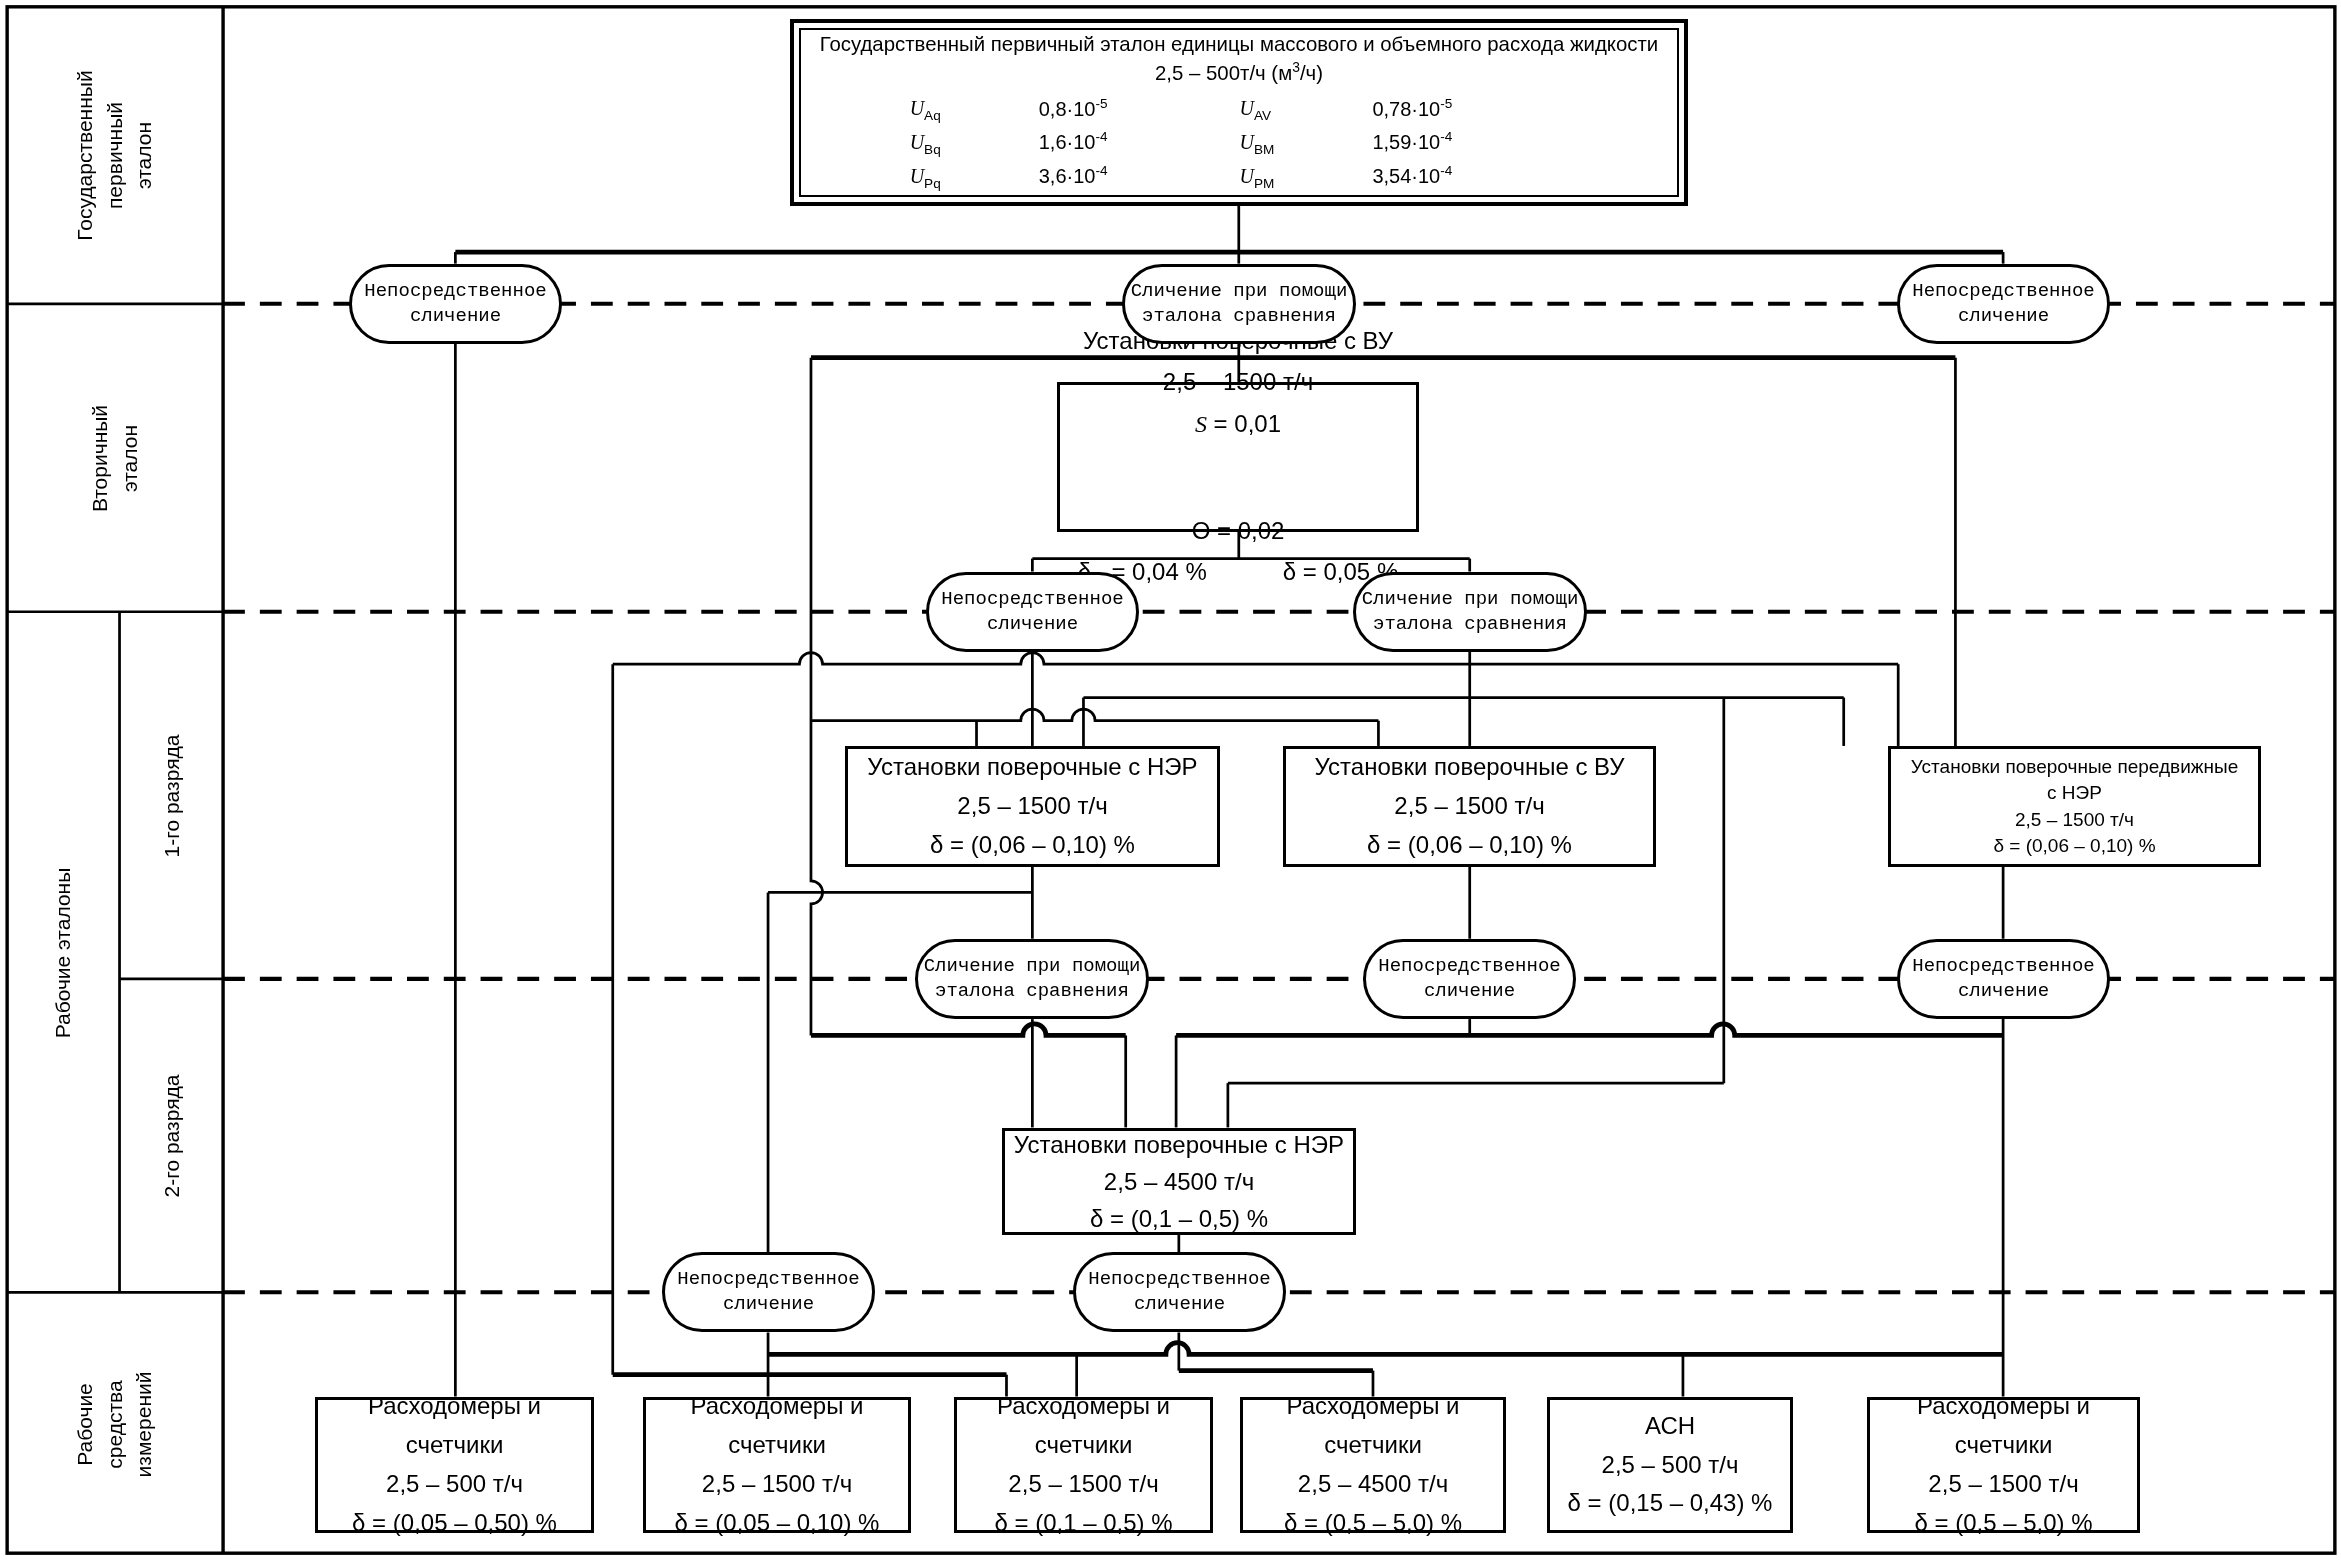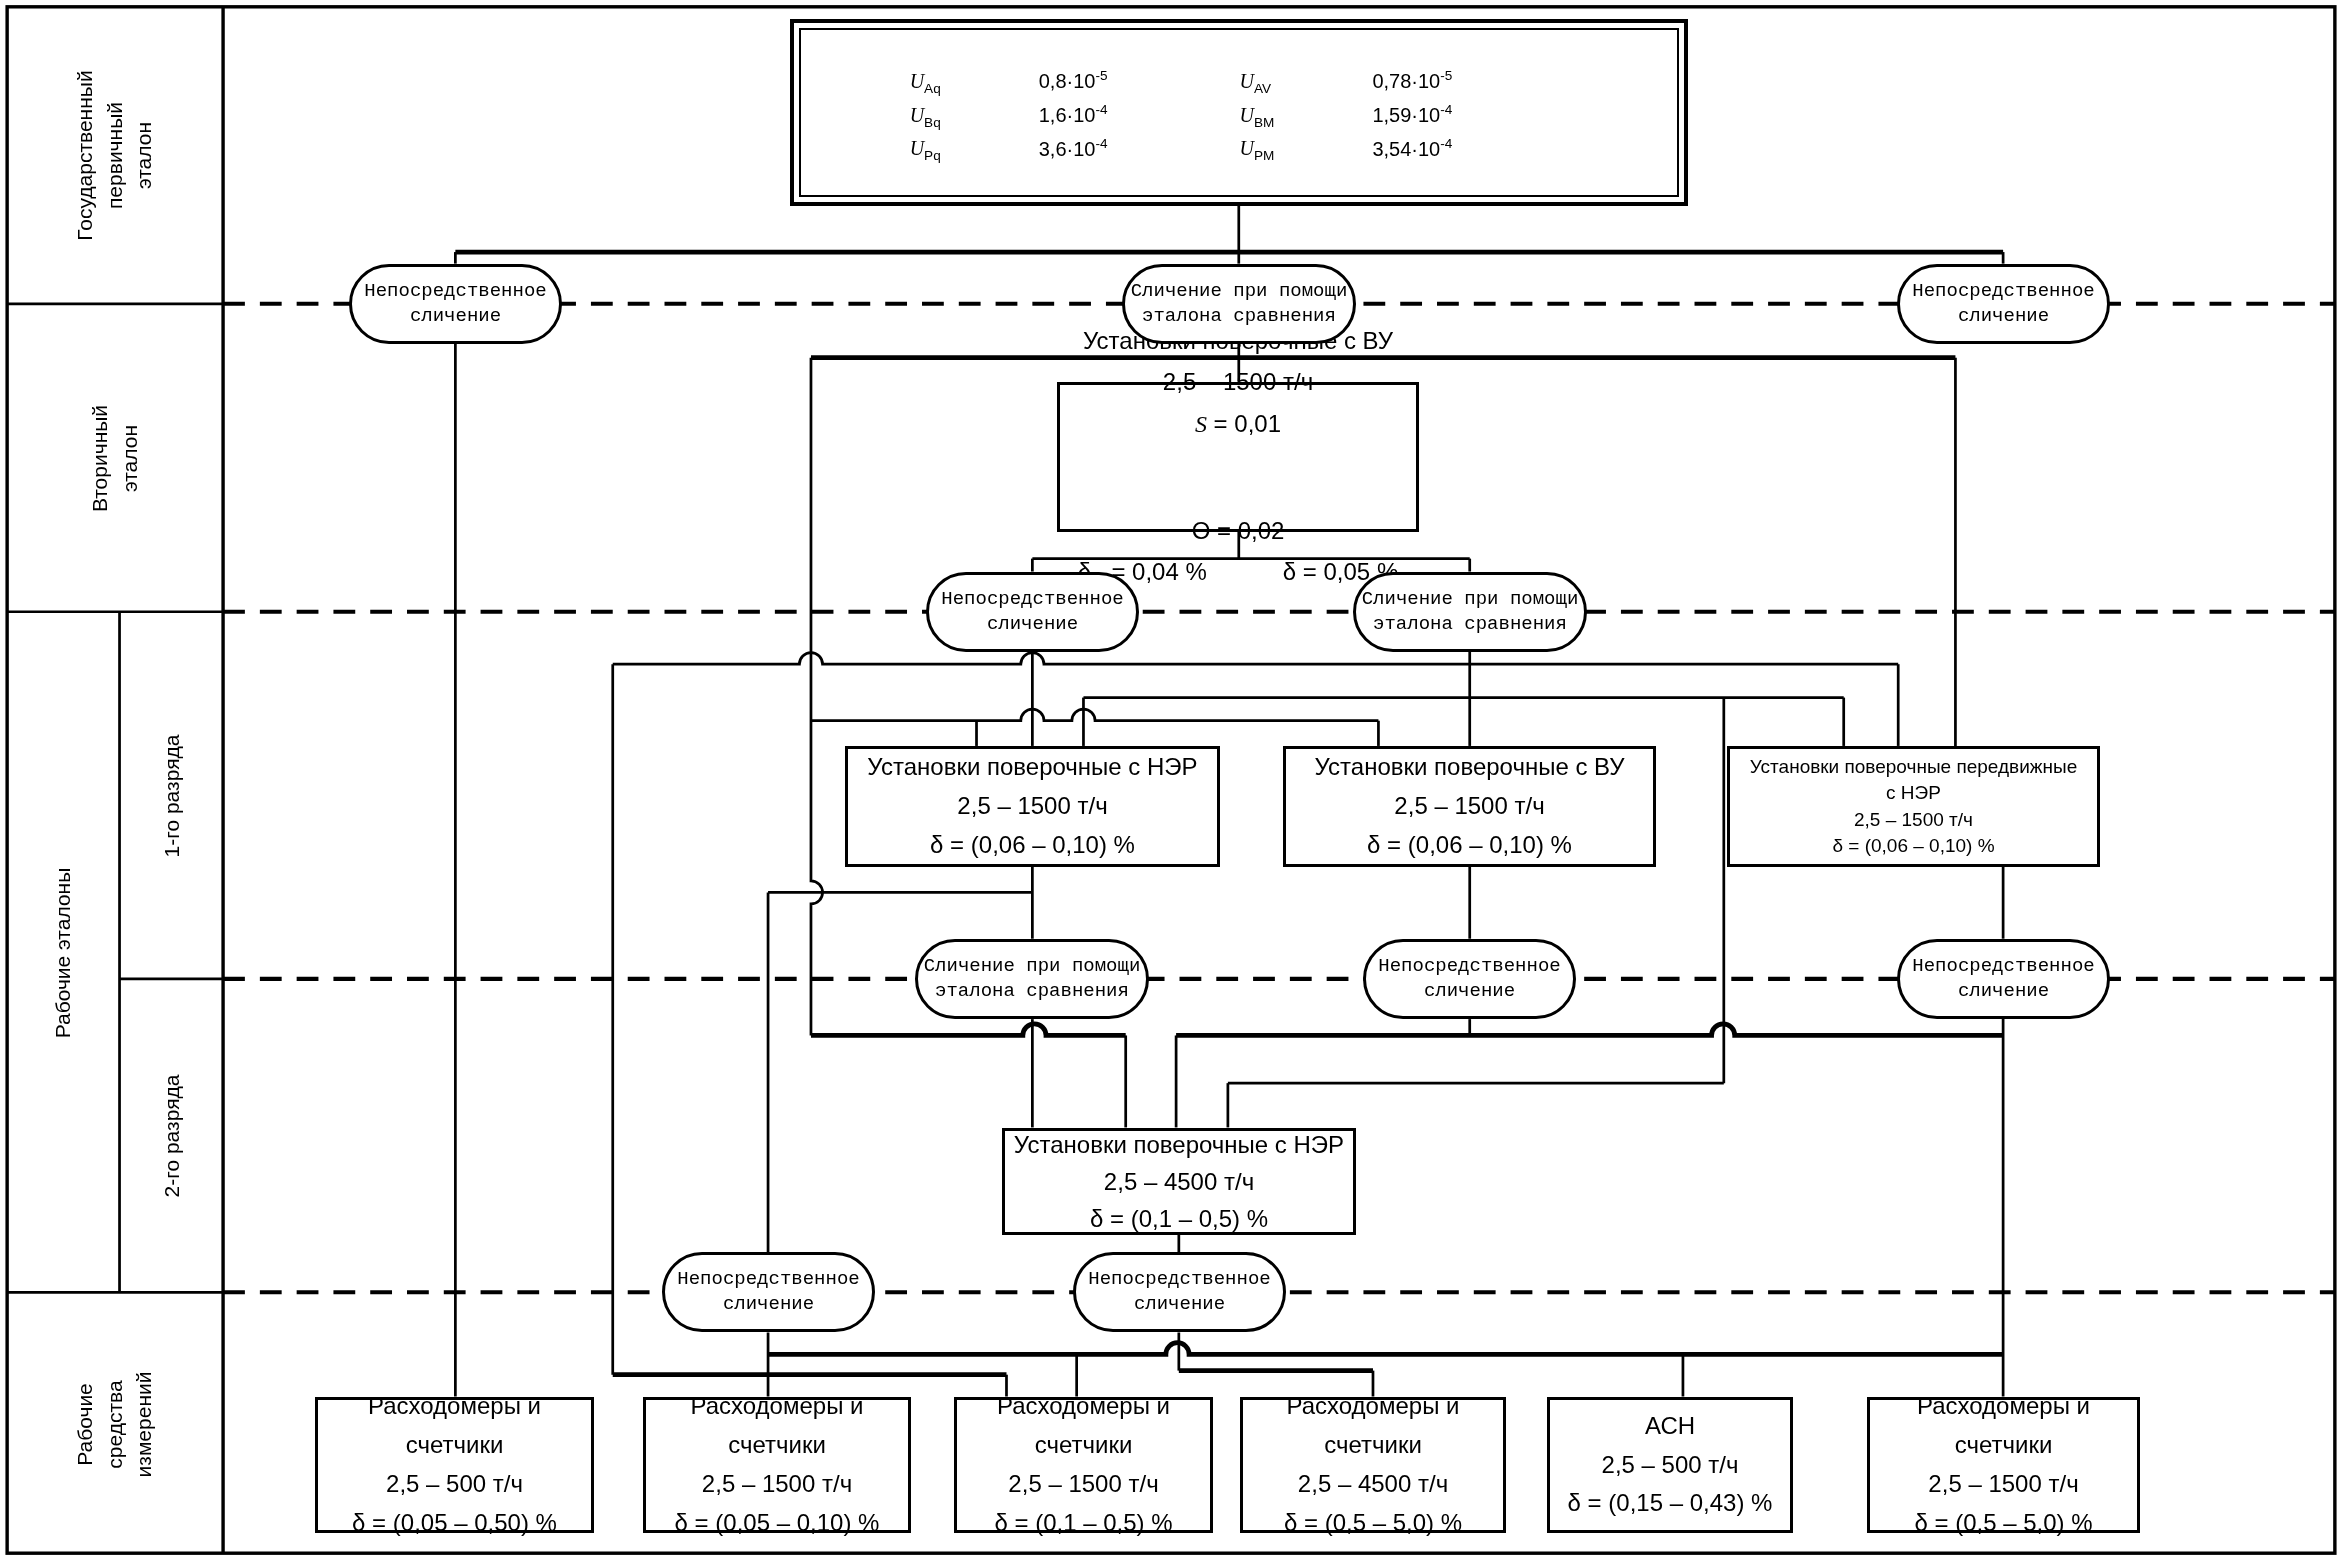--- a/index.html
+++ b/index.html
@@ -127,20 +127,24 @@
 эталон</div>
   <div class="vlabel" style="left:-142px;top:912px;width:409px;height:82px;">Рабочие эталоны</div>
   <div class="vlabel" style="left:0.7px;top:755px;width:341px;height:82px;">1-го разряда</div>
   <div class="vlabel" style="left:0.7px;top:1095px;width:341px;height:82px;">2-го разряда</div>
   <div class="vlabel" style="left:-15px;top:1363px;width:259px;height:123px;">Рабочие
 средства
 измерений</div>
 
   <div class="pb" style="left:790px;top:19px;width:898px;height:187px;">
     <div class="pb-in">
+      <div style="line-height:1.3;">
+        <span>Государственный первичный эталон единицы массового и объемного расхода жидкости</span><br>
+        <span>2,5 – 500т/ч (м</span><sup>3</sup><span>/ч)</span>
+      </div>
       <div class="pb-vals">
         <div class="sym"><i>U</i><sub>Aq</sub></div>
         <div class="val"><span>0,8·10</span><sup>-5</sup></div>
         <div class="sym"><i>U</i><sub>AV</sub></div>
         <div class="val"><span>0,78·10</span><sup>-5</sup></div>
         <div class="sym"><i>U</i><sub>Bq</sub></div>
         <div class="val"><span>1,6·10</span><sup>-4</sup></div>
         <div class="sym"><i>U</i><sub>BM</sub></div>
         <div class="val"><span>1,59·10</span><sup>-4</sup></div>
         <div class="sym"><i>U</i><sub>Pq</sub></div>
@@ -167,21 +171,21 @@
   <div class="node" style="left:845px;top:746px;width:375px;height:121px;">
     <div class="t">Установки поверочные с НЭР</div>
     <div class="t">2,5 – 1500 т/ч</div>
     <div class="t">δ = (0,06 – 0,10) %</div>
   </div>
   <div class="node" style="left:1283px;top:746px;width:373px;height:121px;">
     <div class="t">Установки поверочные с ВУ</div>
     <div class="t">2,5 – 1500 т/ч</div>
     <div class="t">δ = (0,06 – 0,10) %</div>
   </div>
-  <div class="node" style="left:1727px;top:746px;width:373px;height:121px;line-height:1.38;font-size:19px;">
+  <div class="node" style="left:1888px;top:746px;width:373px;height:121px;line-height:1.38;font-size:19px;">
     <div class="t">Установки поверочные передвижные
 с НЭР</div>
     <div class="t">2,5 – 1500 т/ч</div>
     <div class="t">δ = (0,06 – 0,10) %</div>
   </div>
 
   <div class="node" style="left:1002px;top:1128px;width:354px;height:107px;line-height:1.55;">
     <div class="t">Установки поверочные с НЭР</div>
     <div class="t">2,5 – 4500 т/ч</div>
     <div class="t">δ = (0,1 – 0,5) %</div>

